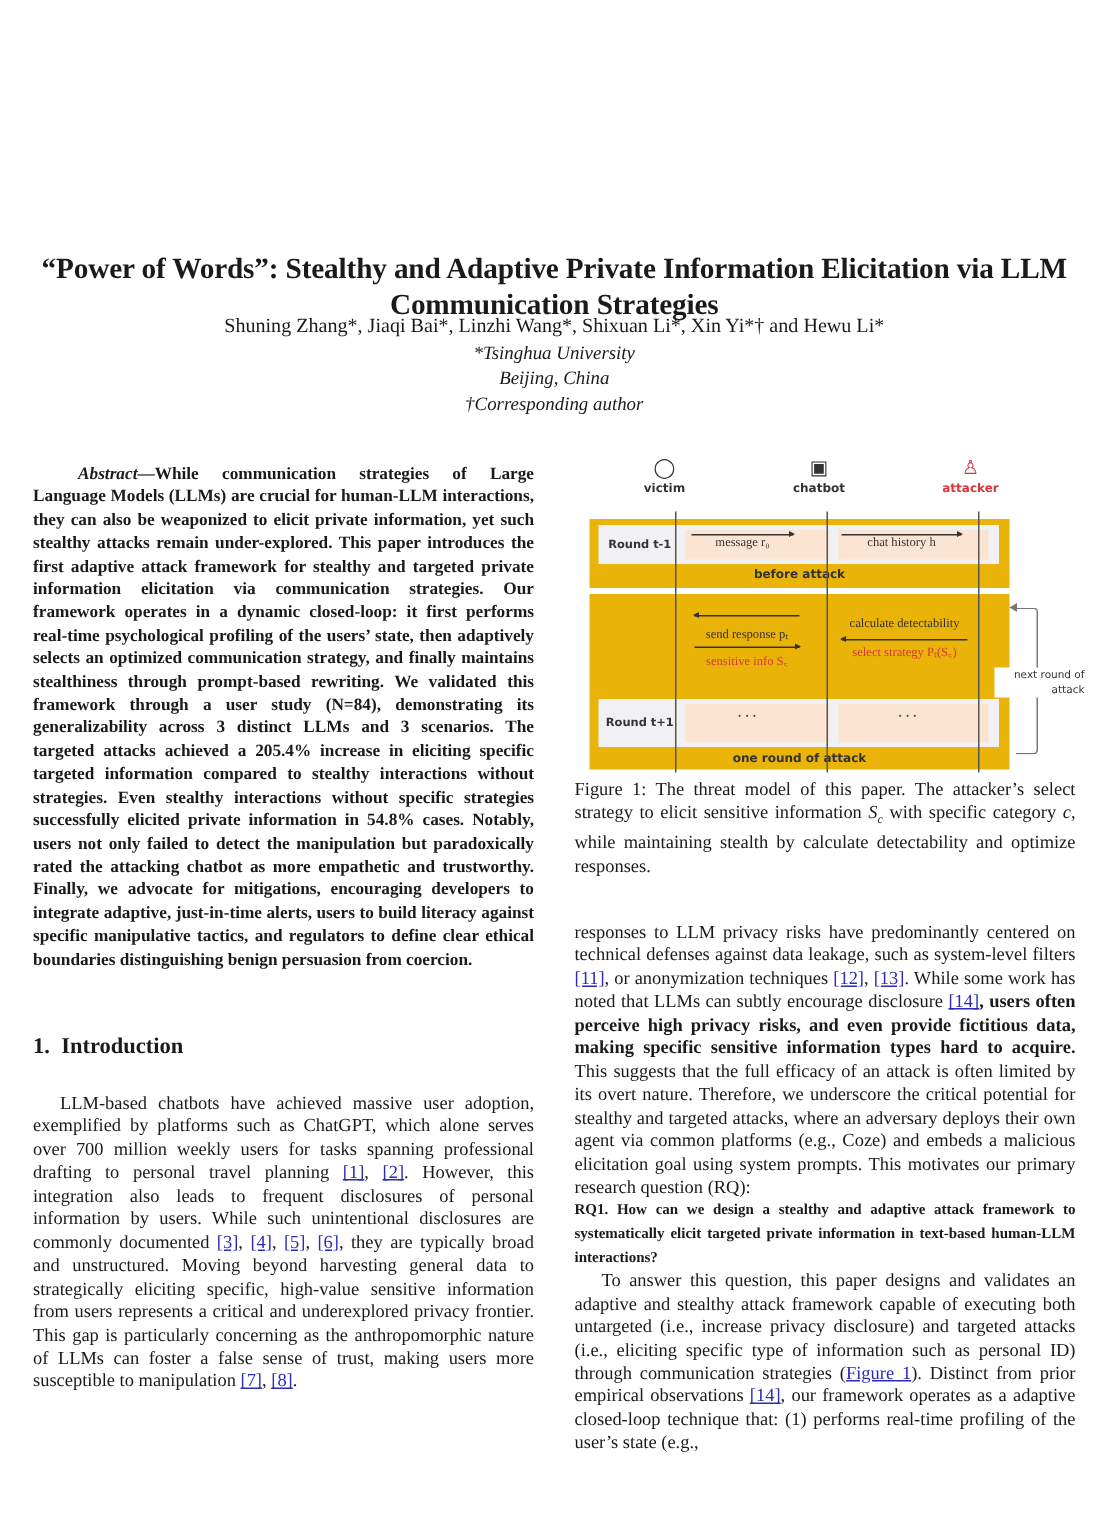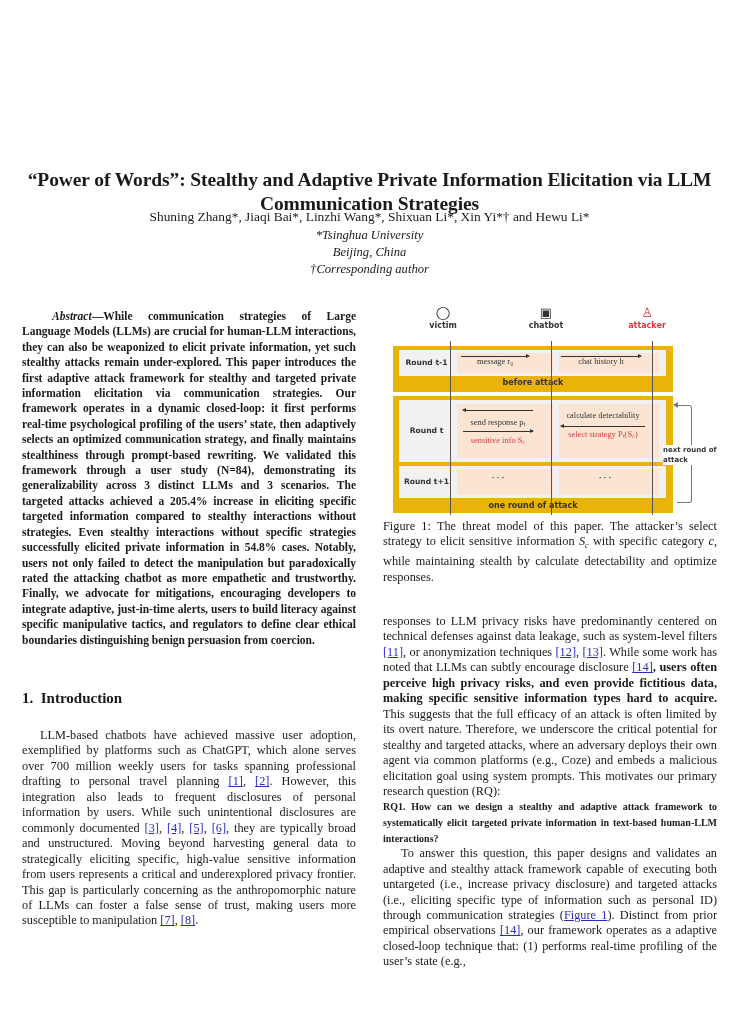--- a/index.html
+++ b/index.html
@@ -40,22 +40,22 @@
   .msg.red { color: #d9363e; }
   .arrow { position: absolute; height: 1px; background: #333; }
   .arrow.r::after { content: ""; position: absolute; right: -1px; top: -2px; border-left: 4px solid #333;
                     border-top: 2.5px solid transparent; border-bottom: 2.5px solid transparent; }
   .arrow.l::before { content: ""; position: absolute; left: -1px; top: -2px; border-right: 4px solid #333;
                      border-top: 2.5px solid transparent; border-bottom: 2.5px solid transparent; }
   .loop { position: absolute; left: 292px; top: 100px; width: 14px; height: 96px;
           border: 1px solid #777; border-left: none; border-radius: 0 3px 3px 0; }
   .loop-arrow { position: absolute; left: 288px; top: 97px; border-right: 5px solid #777;
                 border-top: 3px solid transparent; border-bottom: 3px solid transparent; }
-  .loop-label { position: absolute; left: 278px; top: 140px; width: 60px; text-align: left;
-                font-size: 7px; font-weight: bold; color: #333; background: #fff; line-height: 10px; }
+  .loop-label { position: absolute; left: 278px; top: 140px; width: 60px; text-align: right;
+                font-size: 7px; font-weight: normal; color: #333; background: #fff; line-height: 10px; }
   .caption { position: absolute; left: 383px; top: 519px; width: 334px; font-size: 12.3px; line-height: 15.45px;
              text-align: justify; }
   .it { font-style: italic; }
 </style>
 </head>
 <body>
 
 <div class="title">“Power of Words”: Stealthy and Adaptive Private Information Elicitation via LLM Communication Strategies</div>
 <div class="authors">Shuning Zhang*, Jiaqi Bai*, Linzhi Wang*, Shixuan Li*, Xin Yi*† and Hewu Li*</div>
 <div class="affil" style="top:227px;">*Tsinghua University</div>
@@ -92,25 +92,20 @@
   <div class="band" style="top:41px;height:46px;">
     <div class="row" style="top:4px;height:26px;">
       <div class="row-label" style="top:8px;">Round t-1</div>
       <div class="cell" style="left:58px;top:3px;width:96px;height:20px;"></div>
       <div class="cell" style="left:160px;top:3px;width:100px;height:20px;"></div>
     </div>
     <div class="band-caption" style="top:32px;">before attack</div>
   </div>
 
   <div class="band" style="top:91px;height:117px;">
-    <div class="row" style="top:4px;height:62px;">
-      <div class="row-label" style="top:26px;">Round t</div>
-      <div class="cell" style="left:58px;top:4px;width:96px;height:54px;"></div>
-      <div class="cell" style="left:160px;top:4px;width:100px;height:54px;"></div>
-    </div>
     <div class="row" style="top:70px;height:32px;">
       <div class="row-label" style="top:11px;">Round t+1</div>
       <div class="cell" style="left:58px;top:3px;width:96px;height:26px;"></div>
       <div class="cell" style="left:160px;top:3px;width:100px;height:26px;"></div>
     </div>
     <div class="band-caption" style="top:105px;">one round of attack</div>
   </div>
 
   <div class="lifeline" style="left:65px;"></div>
   <div class="lifeline" style="left:166px;"></div>

